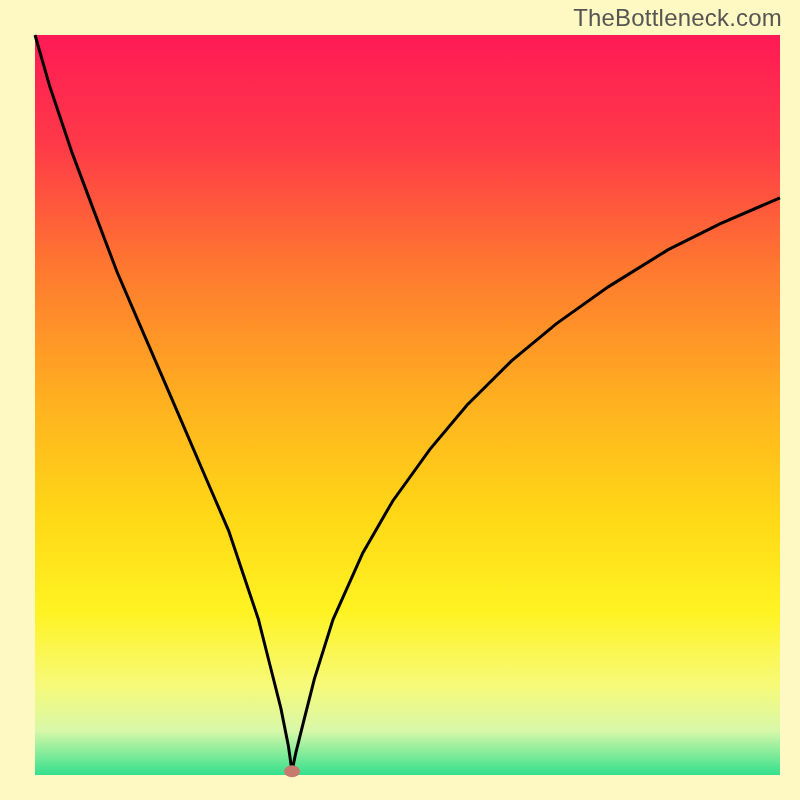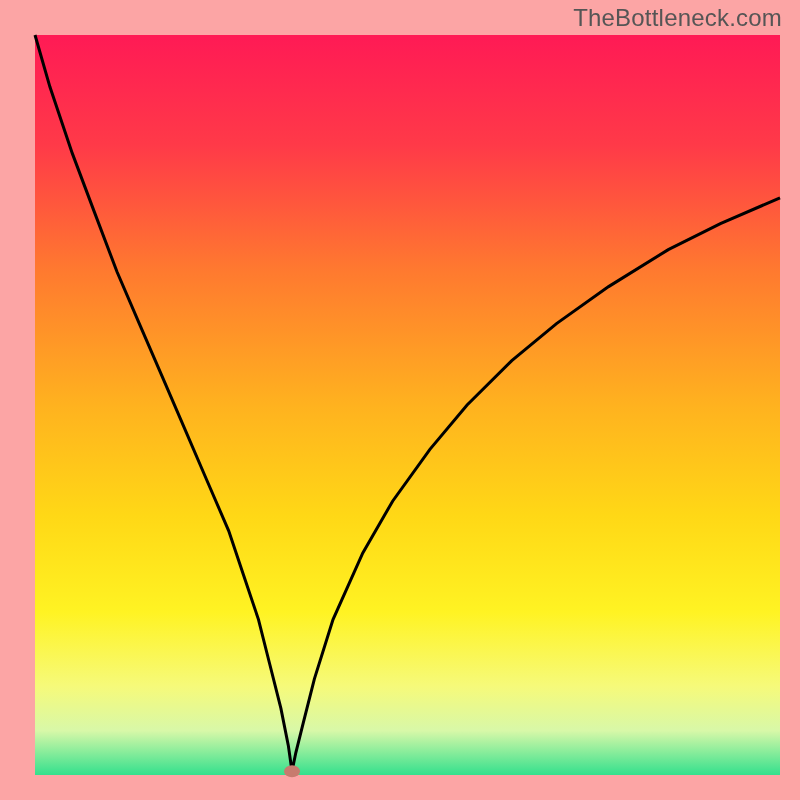--- a/index.html
+++ b/index.html
@@ -8,21 +8,21 @@
     width: 800px;
     height: 800px;
     background: #000;
     font-family: Arial, Helvetica, sans-serif;
     overflow: hidden;
   }
   .container {
     position: relative;
     width: 800px;
     height: 800px;
-    background: #fca5a5;
+    background: #fef9c3;
   }
   .watermark {
     position: absolute;
     top: 4px;
     right: 18px;
     color: #555;
     font-size: 24px;
     font-weight: 500;
     letter-spacing: 0.2px;
     z-index: 20;

